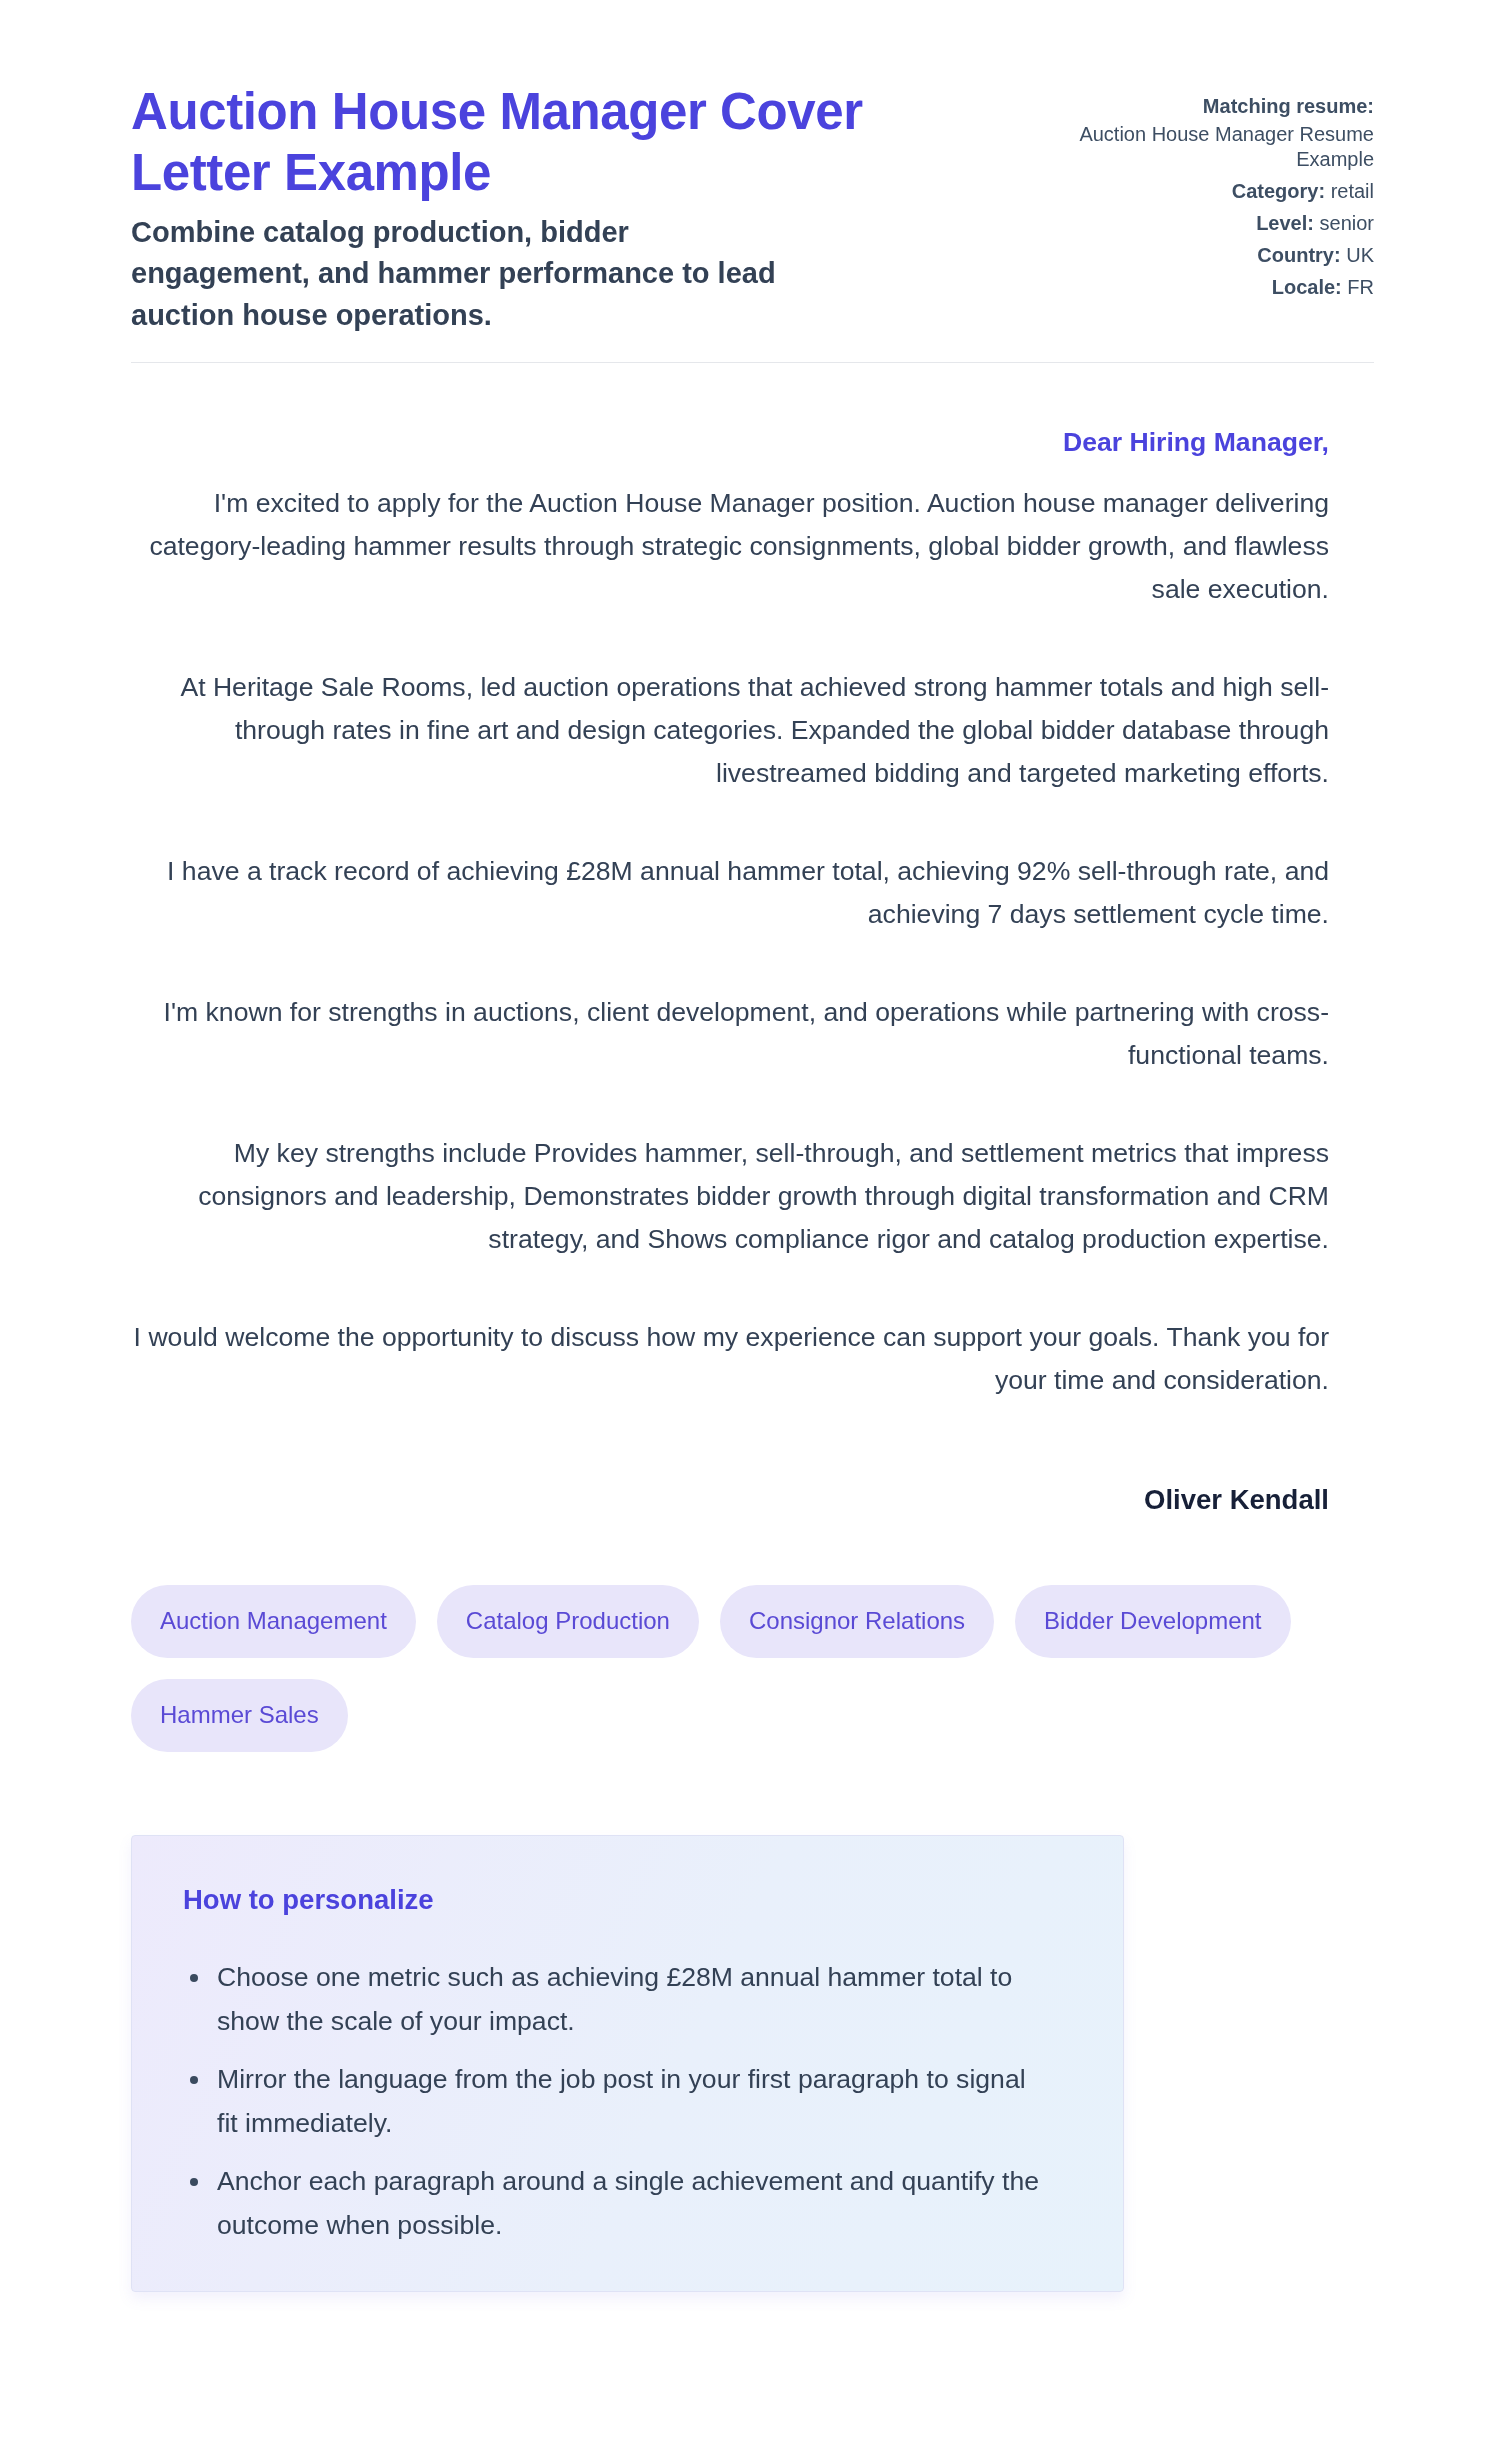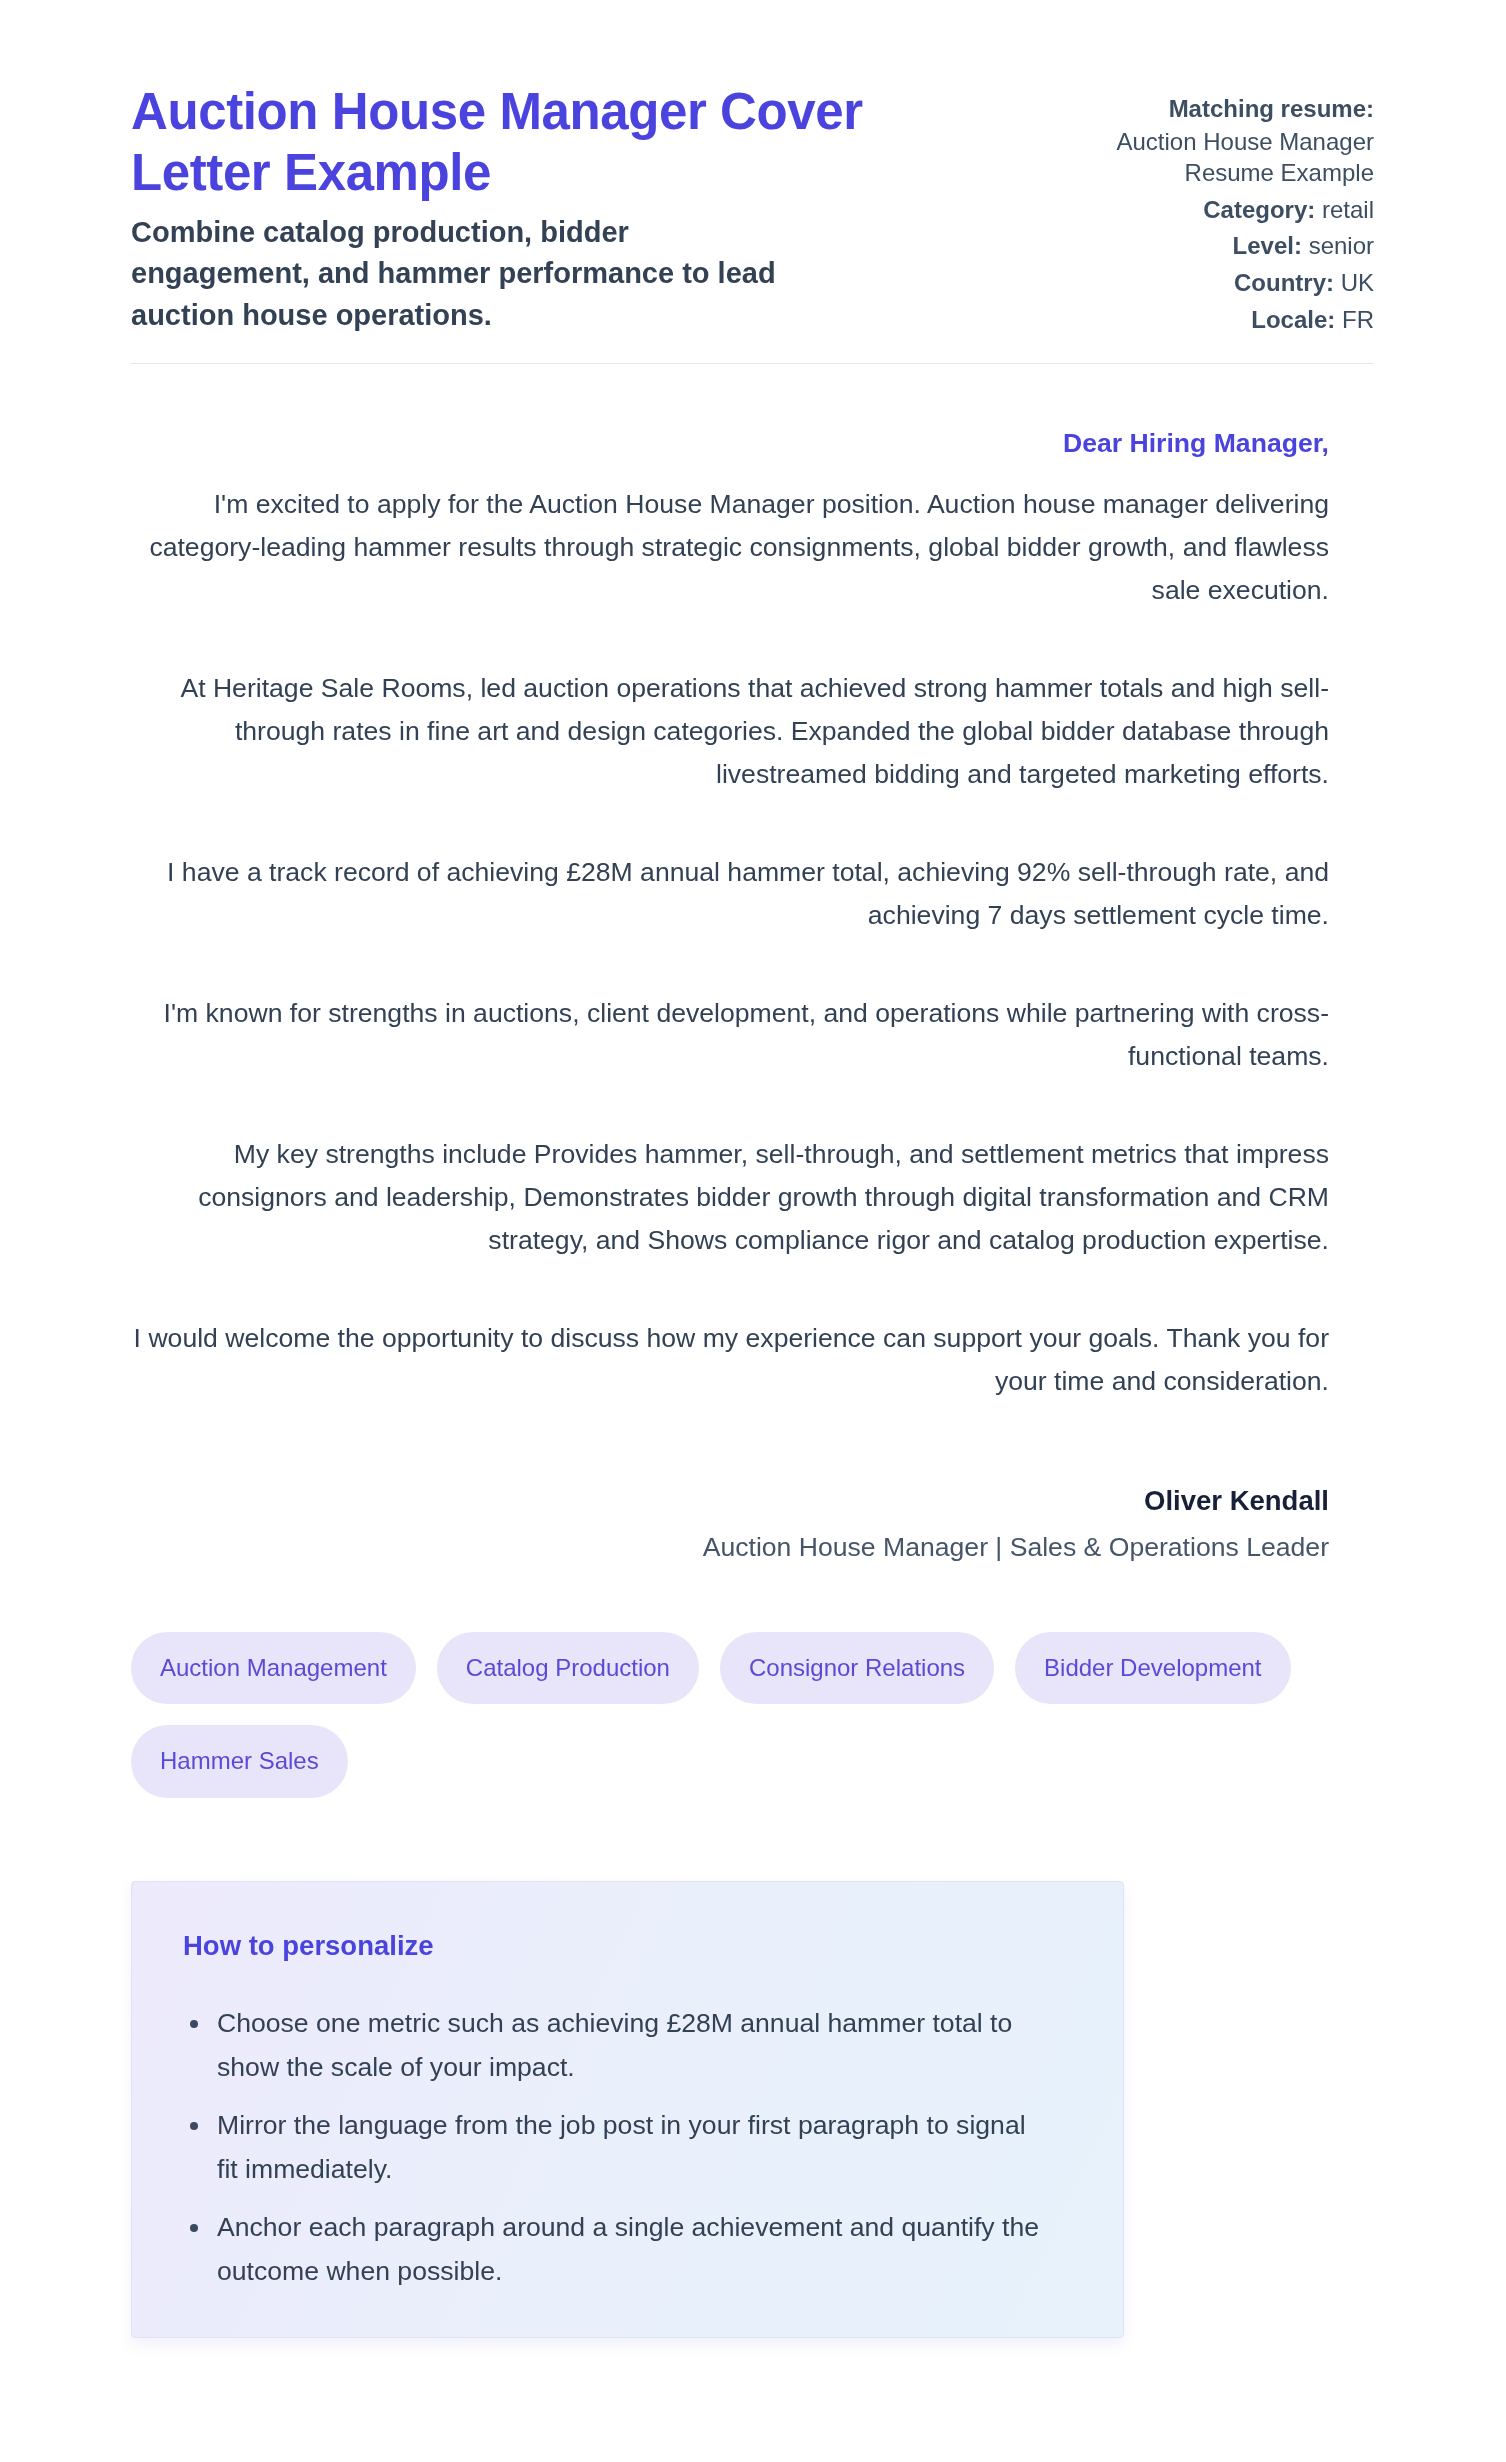--- a/index.html
+++ b/index.html
@@ -30,21 +30,21 @@
     max-width: 684px;
     font-size: 29px;
     line-height: 1.42;
     font-weight: 700;
     color: #334155;
   }
   .meta {
     flex: 0 0 308px;
     padding-top: 12.4px;
     text-align: right;
-    font-size: 24px;
+    font-size: 20px;
     line-height: 1.28;
     color: #3d4e63;
   }
   .meta-label { font-weight: 700; }
   .meta-row { margin-top: 6.2px; }
   .meta-resume-value { margin-top: 1.8px; }
 
   .divider {
     border: none;
     border-top: 1.8px solid #e5e7eb;
@@ -161,21 +161,20 @@
 
     <p class="para">I'm excited to apply for the Auction House Manager position. Auction house manager delivering category-leading hammer results through strategic consignments, global bidder growth, and flawless sale execution.</p>
     <p class="para">At Heritage Sale Rooms, led auction operations that achieved strong hammer totals and high sell-through rates in fine art and design categories. Expanded the global bidder database through livestreamed bidding and targeted marketing efforts.</p>
     <p class="para">I have a track record of achieving £28M annual hammer total, achieving 92% sell-through rate, and achieving 7 days settlement cycle time.</p>
     <p class="para">I'm known for strengths in auctions, client development, and operations while partnering with cross-functional teams.</p>
     <p class="para">My key strengths include Provides hammer, sell-through, and settlement metrics that impress consignors and leadership, Demonstrates bidder growth through digital transformation and CRM strategy, and Shows compliance rigor and catalog production expertise.</p>
     <p class="para">I would welcome the opportunity to discuss how my experience can support your goals. Thank you for your time and consideration.</p>
 
     <div class="signature">
       <p class="sig-name">Oliver Kendall</p>
-      <p class="sig-role">Auction House Manager | Sales &amp; Operations Leader</p>
     </div>
   </main>
 
   <div class="tags">
     <span class="tag">Auction Management</span>
     <span class="tag">Catalog Production</span>
     <span class="tag">Consignor Relations</span>
     <span class="tag">Bidder Development</span>
     <span class="tag">Hammer Sales</span>
   </div>

